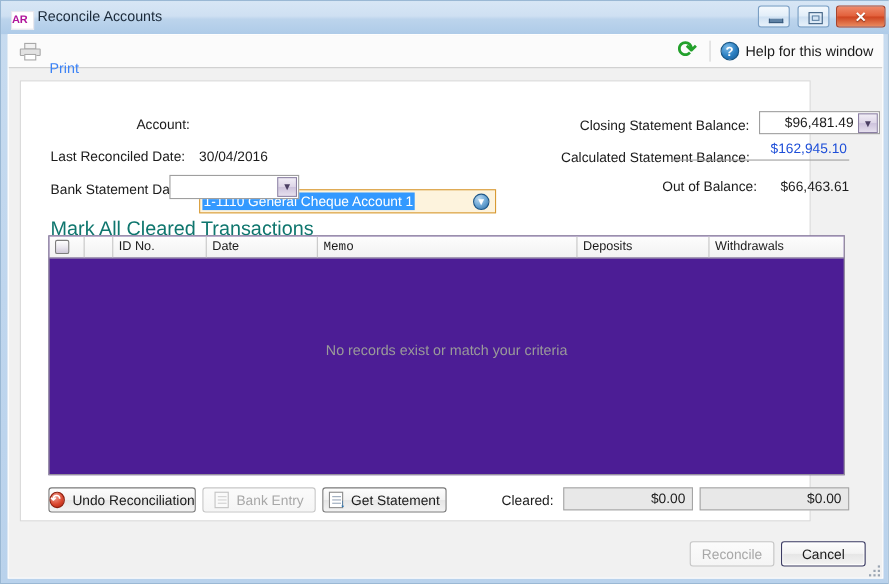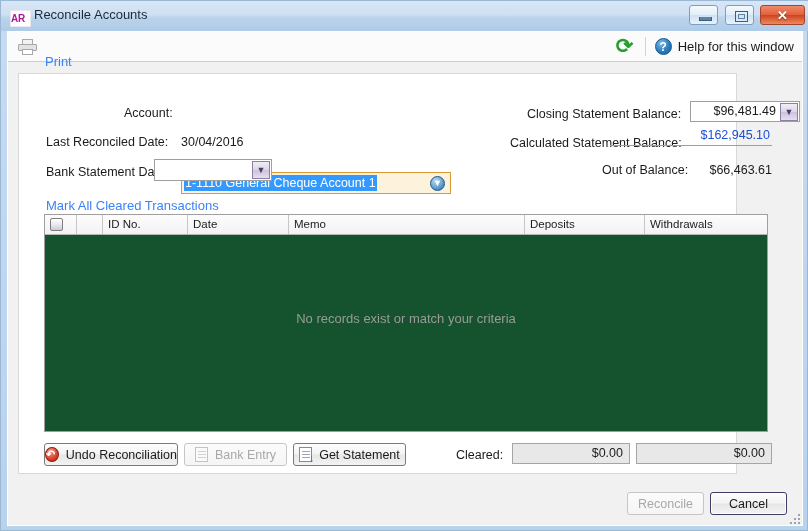--- a/index.html
+++ b/index.html
@@ -216,26 +216,26 @@
     height: 17px;
   }
   .underline-val .txt {
     position: absolute; right: 2px; top: 0;
     font-size: 12.5px; color: #1d4ed8;
   }
 
   
   .mark-all {
     position: absolute; left: 44px; top: 195px;
-    font-size: 13px; color: #3b82f6;
+    font-size: 18px; color: #0f766e;
   }
   .grid {
     position: absolute; left: 42px; top: 211px;
     width: 724px; height: 218px;
-    background: #14532d;
+    background: #4c1d95;
     border: 1px solid #9f9f9f;
     box-sizing: border-box;
   }
   .grid-head {
     position: absolute; left: 0; top: 0; width: 100%; height: 20px;
     background: linear-gradient(to bottom, #fdfdfd 0%, #f2f2f2 100%);
     border-bottom: 1px solid #b5b5b5;
     box-sizing: border-box;
   }
   .gh {
@@ -398,21 +398,21 @@
     <div class="mark-all" style="left:27px; top:124px;">Mark All Cleared Transactions</div>
 
     <div class="grid" style="left:25px; top:140px;">
       <div class="grid-head">
         <div class="gh" style="left:0; width:32px;">
           <span class="head-check"></span>
         </div>
         <div class="gh" style="left:32px; width:26px;"></div>
         <div class="gh" style="left:58px; width:85px;">ID No.</div>
         <div class="gh" style="left:143px; width:101px;">Date</div>
-        <div class="gh" style="left:244px; width:236px;">Memo</div>
+        <div class="gh" style="left:244px; width:236px;font-family:Liberation Mono, monospace;">Memo</div>
         <div class="gh" style="left:600px; width:122px; border-right:none;">Withdrawals</div>
         <div class="gh" style="left:480px; width:120px;">Deposits</div>
       </div>
       <div class="grid-empty">No records exist or match your criteria</div>
     </div>
 
     <div class="btn" style="left:25px; top:369px; width:134px; height:23px;">
       <span class="bicon undo-icon">↶</span>
       <span>Undo Reconciliation</span>
     </div>

